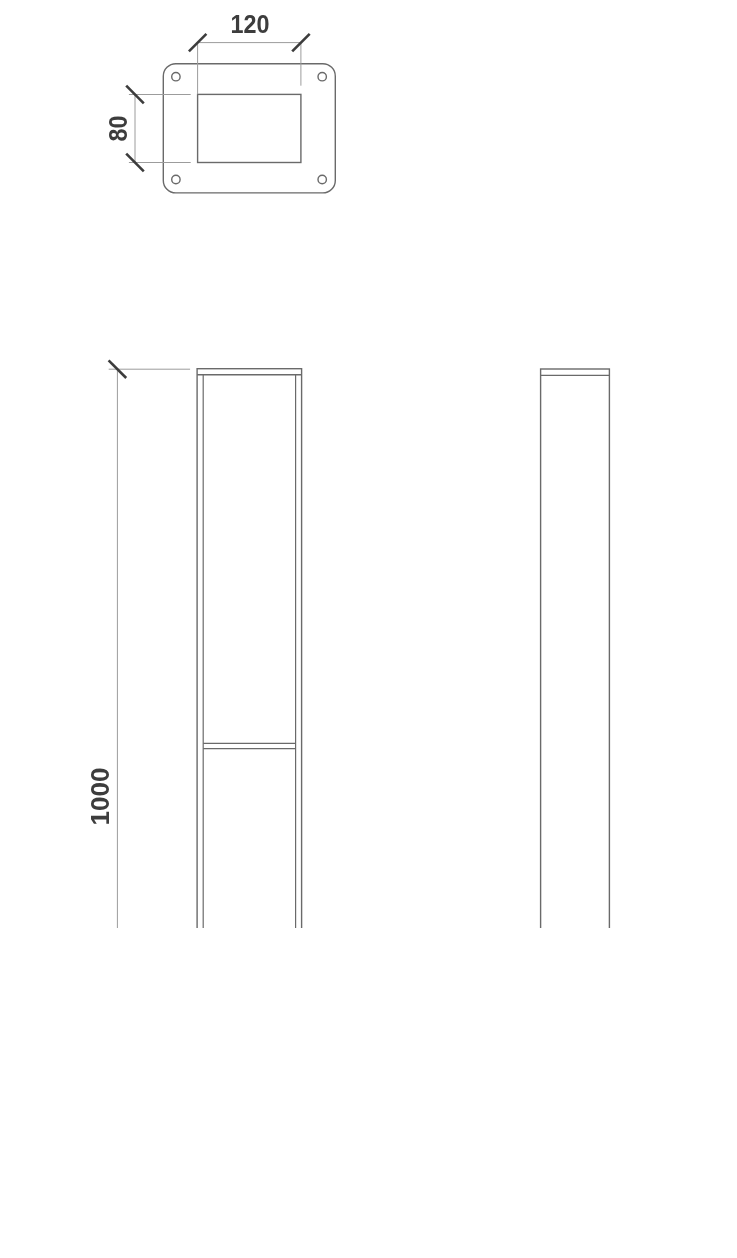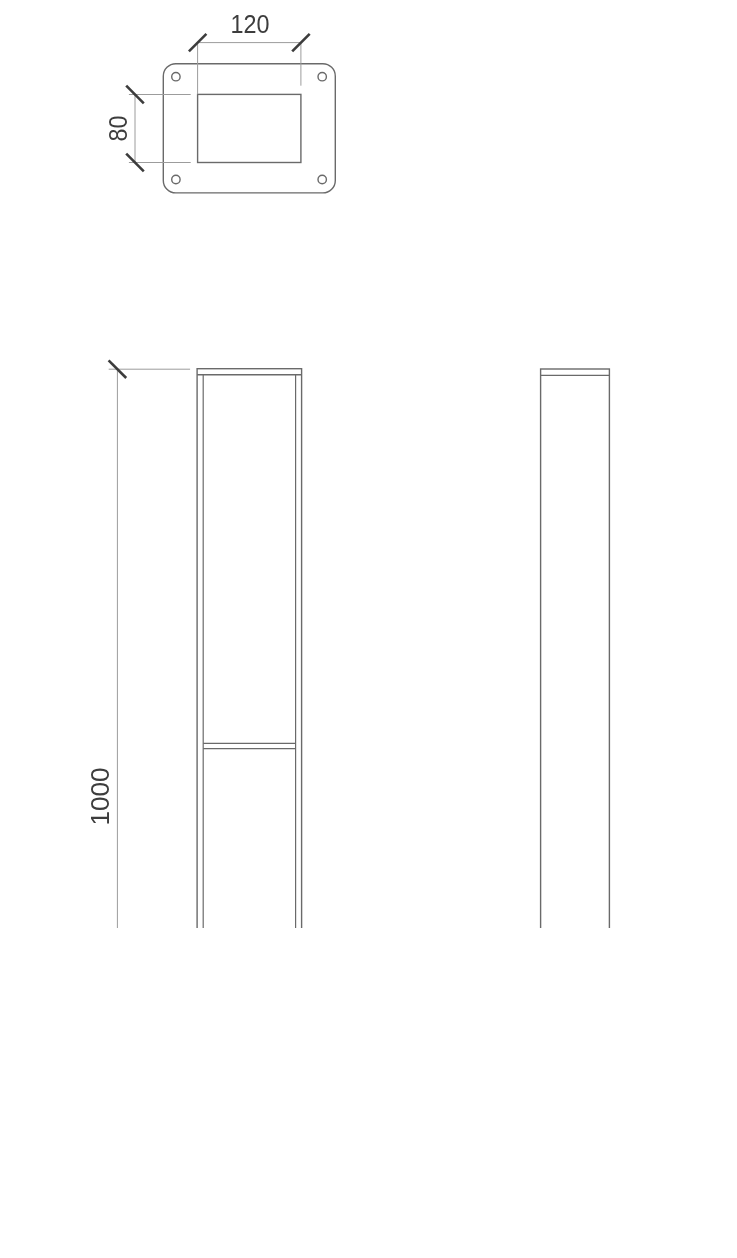--- a/index.html
+++ b/index.html
@@ -1,16 +1,16 @@
 <!DOCTYPE html>
 <html><head>
 <meta charset="utf-8">
 <style>
   html,body{margin:0;padding:0;background:#ffffff;}
-  .page{width:737px;height:928px;position:relative;background:#ffffff;overflow:hidden;}
+  .page{width:737px;height:928px;position:relative;background:#ffffff;overflow:hidden;font-weight:bold;}
   svg{display:block;filter:blur(0.35px);}
   text{font-family:"Liberation Sans",sans-serif;fill:#3d3d3d;}
 </style>
 </head>
 <body>
 <div class="page">
 <svg width="737" height="1258" viewBox="0 0 737 1258" fill="none">
 
   <rect x="163.3" y="63.7" width="172" height="129.2" rx="12.5" stroke="#6a6a6a" stroke-width="1.4"></rect>
 

